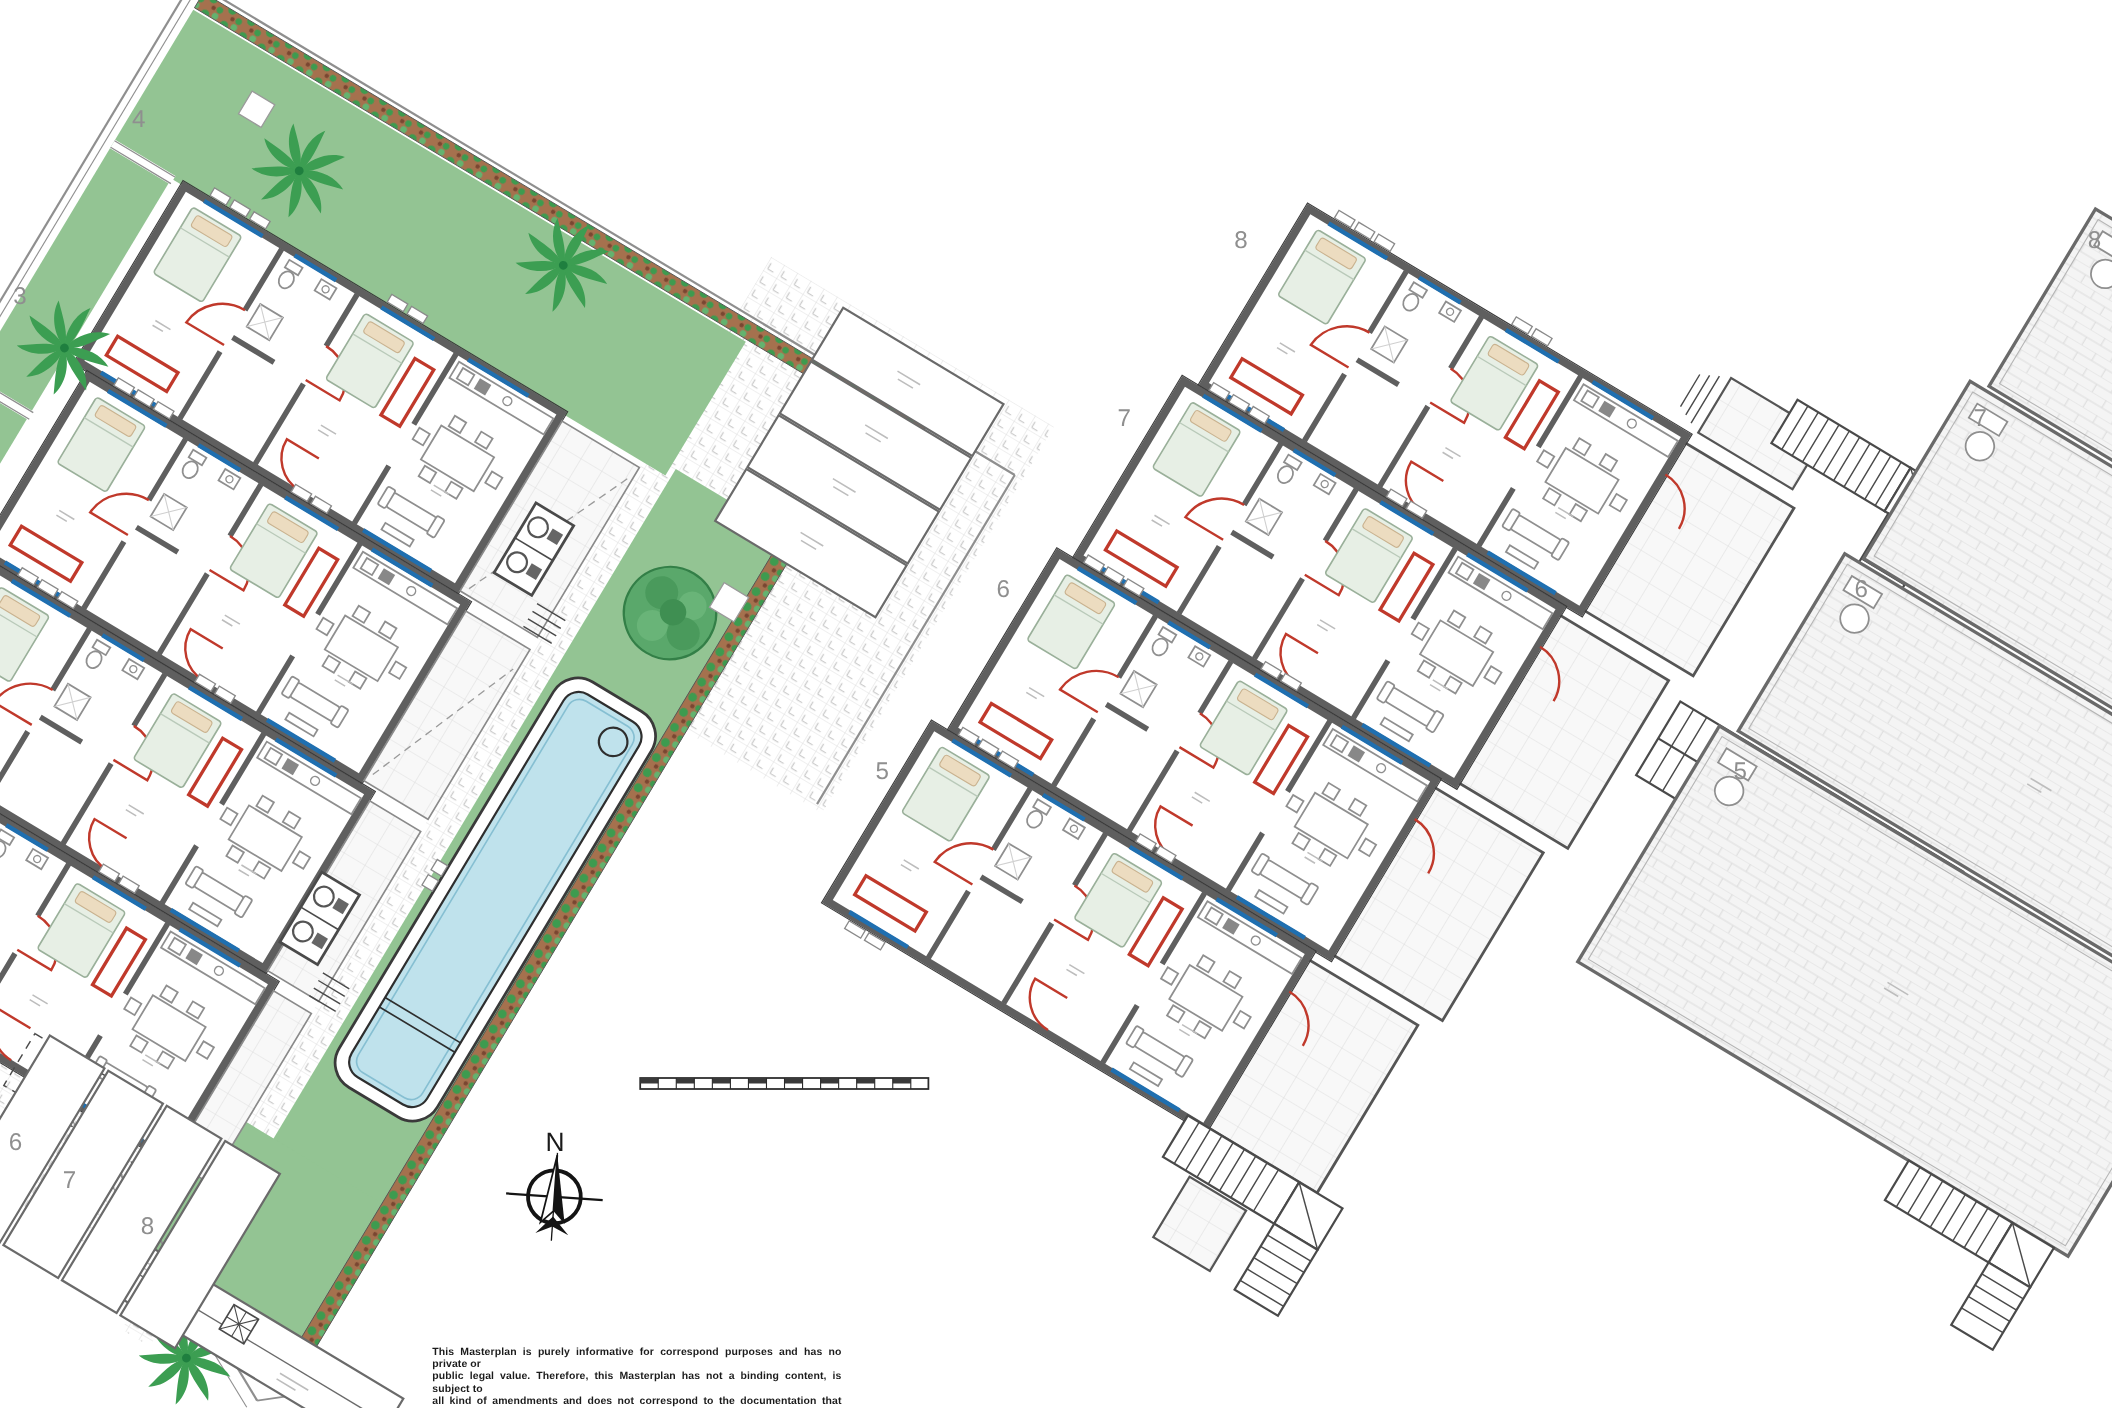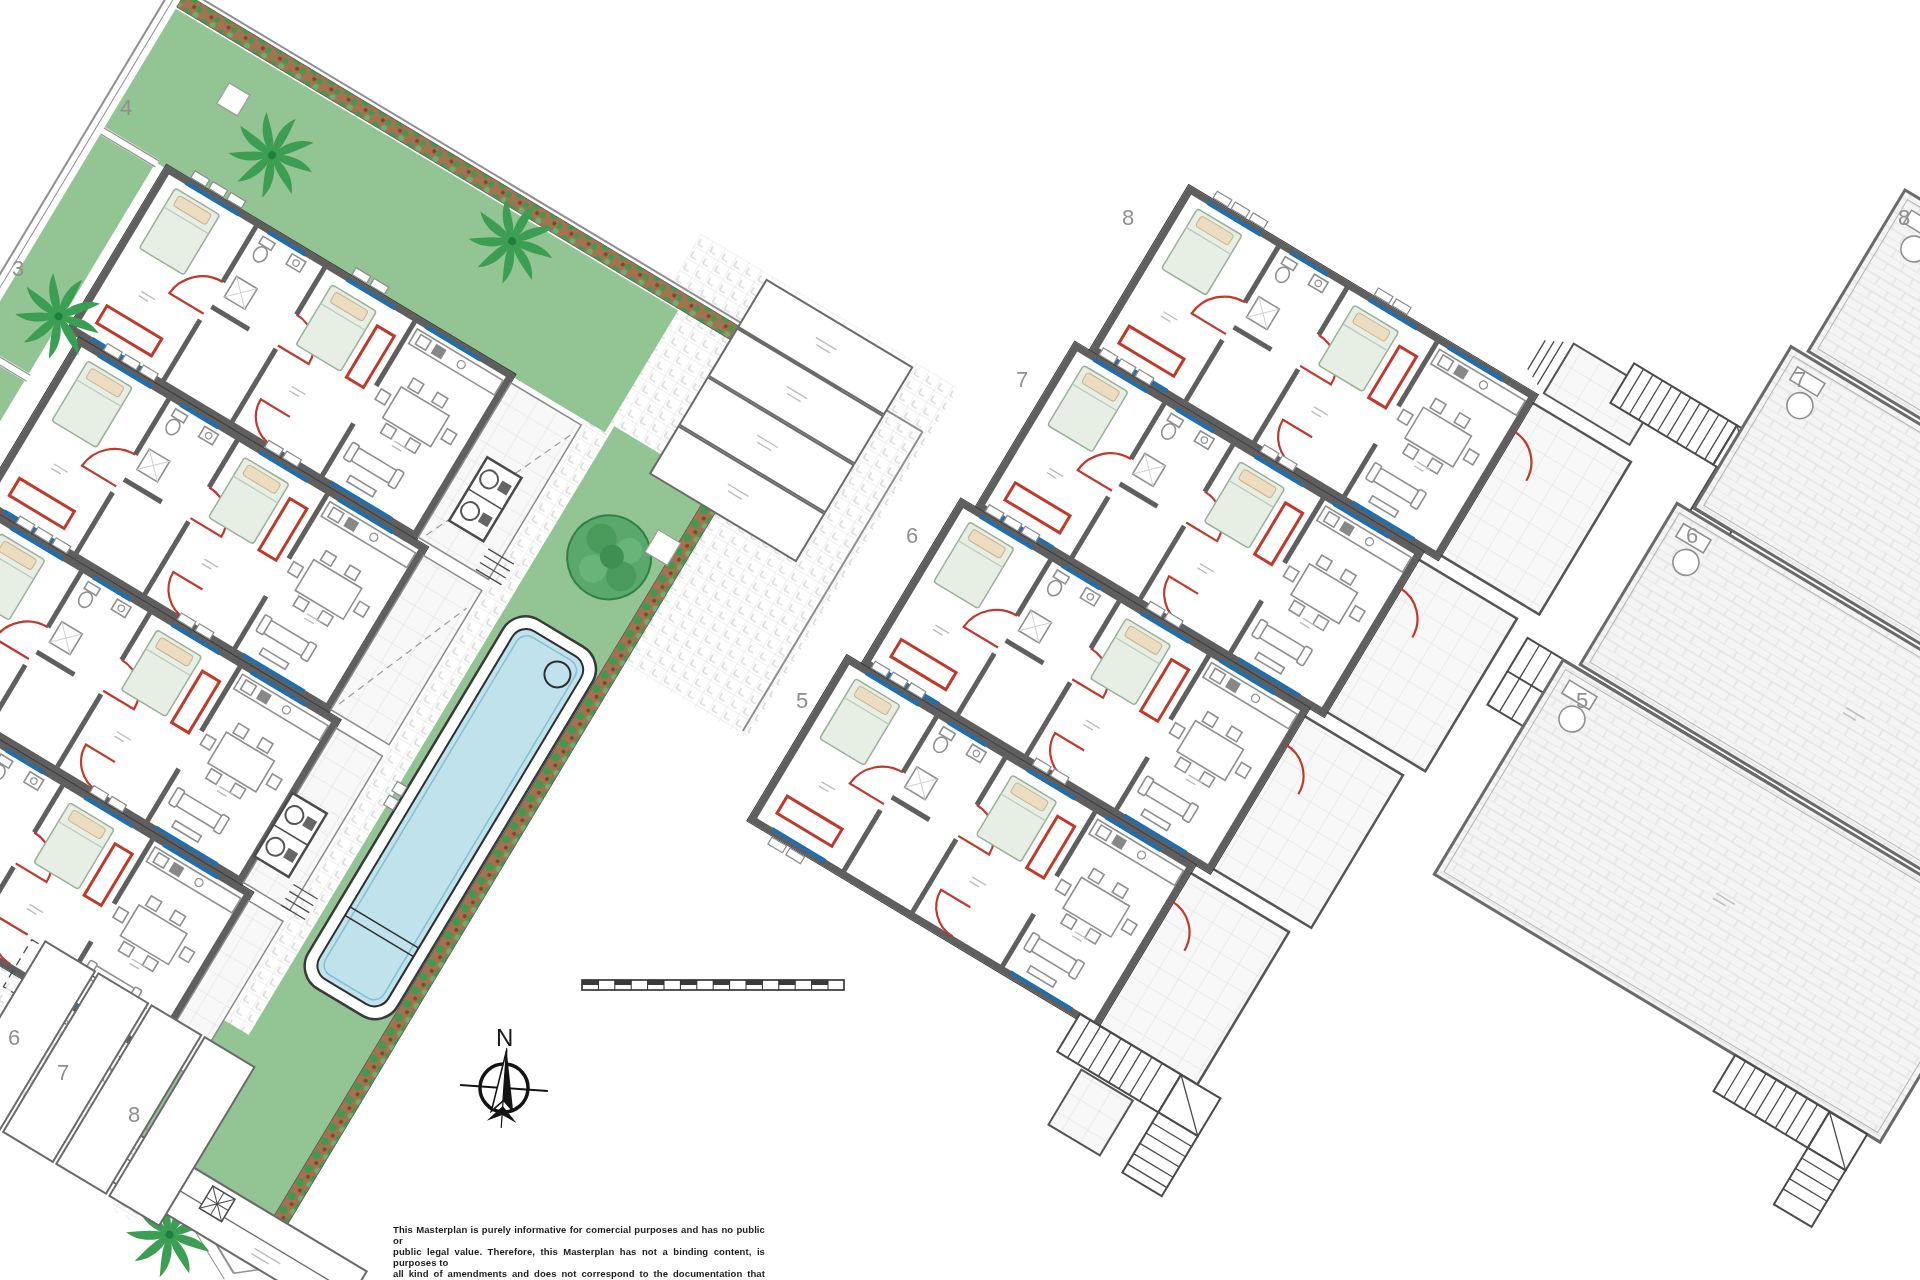--- a/index.html
+++ b/index.html
@@ -368,18 +368,18 @@
     <path d="M-44,0 H44" stroke="#141414" stroke-width="2"></path>
     <path d="M0,-40 V40" stroke="#141414" stroke-width="1.2"></path>
     <polygon points="0,-38 11,24 0,13" fill="#141414"></polygon>
     <polygon points="0,-38 -11,24 0,13" fill="#ffffff" stroke="#141414" stroke-width="1.6"></polygon>
     <polygon points="-15,34 0,18 15,34 0,27" fill="#141414"></polygon>
   </g>
 </g>
 </svg>
 
 <div id="disclaimer">
-  <div>This Masterplan is purely informative for comercial purposes and has no public or</div>
-  <div>public legal value. Therefore, this Masterplan has not a binding content, is purposes to</div>
+  <div>This Masterplan is purely informative for correspond purposes and has no private or</div>
+  <div>public legal value. Therefore, this Masterplan has not a binding content, is subject to</div>
   <div>all kind of amendments and does not correspond to the documentation that must be</div>
 
 </div>
 </div>
 
 </body></html>

